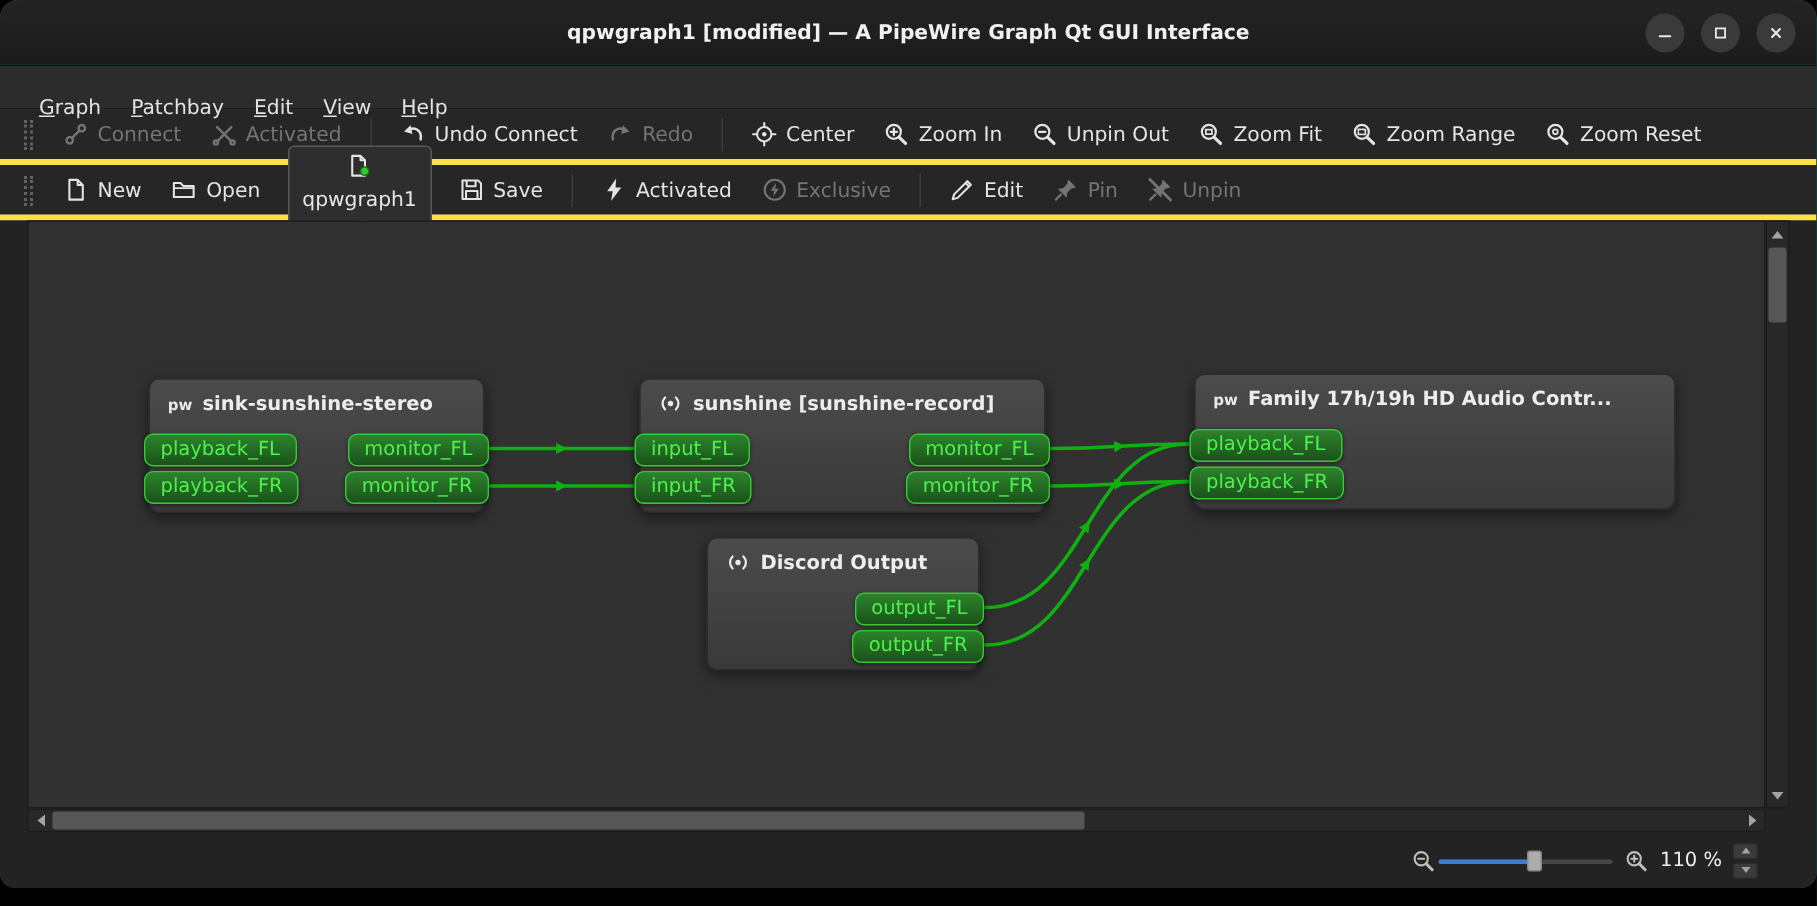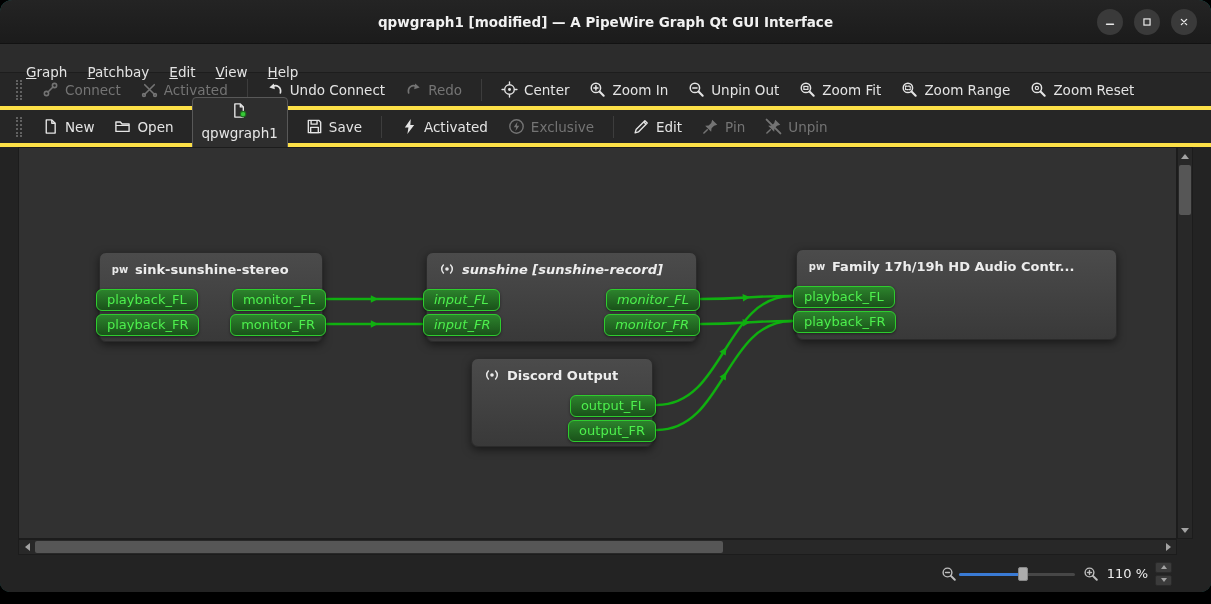--- a/index.html
+++ b/index.html
@@ -415,21 +415,21 @@
             <svg class="node-icon">
               <use href="#ic-pipewire" xlink:href="#ic-pipewire"></use>
             </svg>
             <span class="node-title">sink-sunshine-stereo</span>
           </div>
           <div class="port in" style="top: 36px;">playback_FL</div>
           <div class="port in" style="top: 61px;">playback_FR</div>
           <div class="port out" style="top: 36px;">monitor_FL</div>
           <div class="port out" style="top: 61px;">monitor_FR</div>
         </div>
-        <div class="node" style="left: 407px; top: 104px; width: 271px; height: 90px; font-style: italic;">
+        <div class="node" style="left: 407px; top: 104px; width: 271px; height: 90px;">
           <div class="node-header">
             <svg class="node-icon">
               <use href="#ic-audio" xlink:href="#ic-audio"></use>
             </svg>
             <span class="node-title">sunshine [sunshine-record]</span>
           </div>
           <div class="port in" style="top: 36px;">input_FL</div>
           <div class="port in" style="top: 61px;">input_FR</div>
           <div class="port out" style="top: 36px;">monitor_FL</div>
           <div class="port out" style="top: 61px;">monitor_FR</div>

